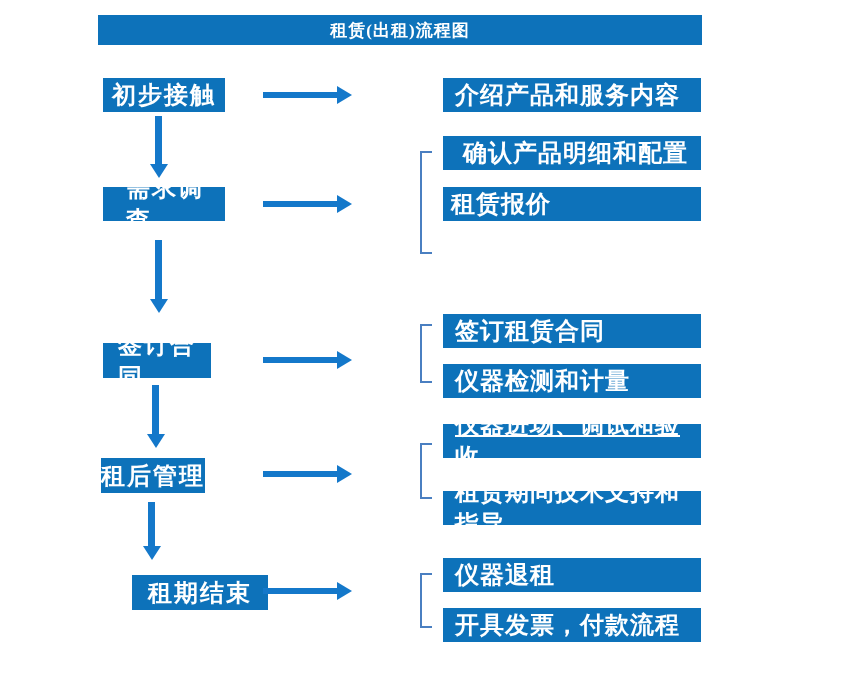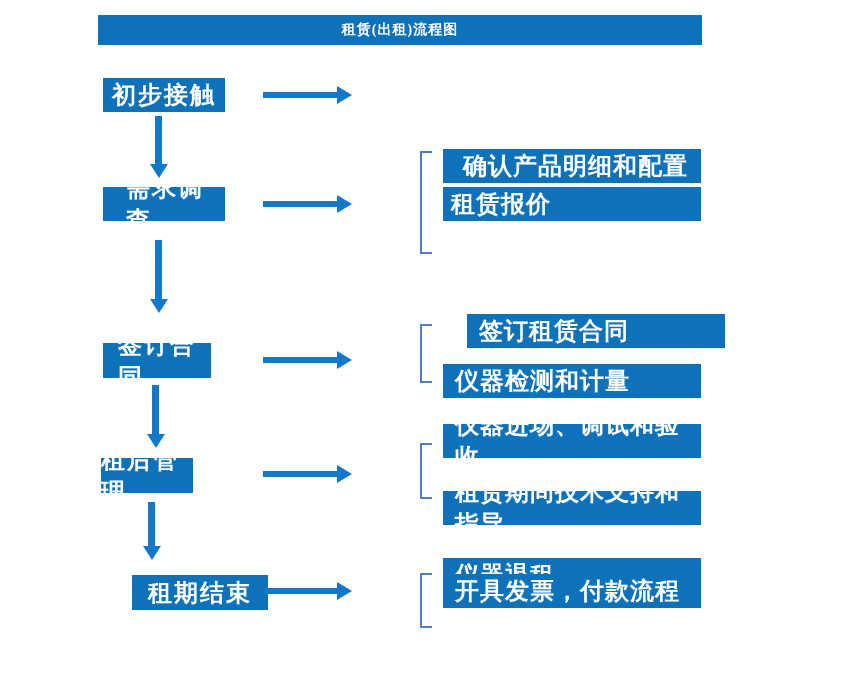--- a/index.html
+++ b/index.html
@@ -12,21 +12,21 @@
   body{font-family:"Liberation Serif","DejaVu Serif",serif;}
   .canvas{
     position:relative;
     width:844px;height:688px;
     background:#ffffff;
     overflow:hidden;
   }
   .title-bar{
     position:absolute;left:98px;top:15px;width:604px;height:30px;
     background:var(--box-blue);color:var(--text-white);
-    font-size:14px;font-weight:bold;letter-spacing:1px;
+    font-size:17px;font-weight:bold;letter-spacing:1px;
     display:flex;align-items:center;justify-content:center;
   }
   .box{
     position:absolute;
     background:var(--box-blue);color:var(--text-white);
     font-size:24px;font-weight:bold;
     display:flex;align-items:center;
     box-sizing:border-box;
   }
   .left-box{
@@ -72,41 +72,42 @@
 </head>
 <body>
 
 <div class="canvas">
 
   <div class="title-bar">租赁(出租)流程图</div>
 
   <div class="box left-box" style="left:103px;top:78px;">初步接触</div>
   <div class="box left-box" style="left:103px;top:187px;padding-left:23px;">需求调查</div>
   <div class="box left-box" style="left:103px;top:343px;width:108px;height:35px;padding-left:15px;">签订合同</div>
-  <div class="box left-box" style="left:101px;top:458px;width:92px;height:35px;">租后管理</div>
+  <div class="box left-box" style="left:101px;top:458px;width:104px;height:35px;">租后管理</div>
   <div class="box left-box" style="left:100px;top:575px;width:136px;height:35px;margin-left:32px;">租期结束</div>
 
   <div class="varrow" style="left:155px;top:116px;height:48px;"></div>
   <div class="varrow" style="left:155px;top:240px;height:59px;"></div>
   <div class="varrow" style="left:152px;top:385px;height:49px;"></div>
   <div class="varrow" style="left:148px;top:502px;height:44px;"></div>
 
   <div class="harrow" style="top:92px;"></div>
   <div class="harrow" style="top:201px;"></div>
   <div class="harrow" style="top:357px;"></div>
   <div class="harrow" style="top:471px;"></div>
   <div class="harrow" style="top:588px;"></div>
 
   <div class="bracket" style="top:151px;height:103px;"></div>
   <div class="bracket" style="top:324px;height:59px;"></div>
   <div class="bracket" style="top:443px;height:56px;"></div>
   <div class="bracket" style="top:573px;height:55px;"></div>
 
-  <div class="box right-box" style="top:149px;padding-left:20px;">确认产品明细和配置</div>
+  <div class="box right-box" style="top:78px;">介绍产品和服务内容</div>
+  <div class="box right-box" style="top:136px;padding-left:20px;">确认产品明细和配置</div>
   <div class="box right-box" style="top:187px;padding-left:8px;">租赁报价</div>
-  <div class="box right-box" style="top:314px;margin-left:24px;">签订租赁合同</div>
+  <div class="box right-box" style="top:314px;">签订租赁合同</div>
   <div class="box right-box" style="top:364px;">仪器检测和计量</div>
-  <div class="box right-box" style="top:424px;">仪器进场、调试和验收</div>
+  <div class="box right-box" style="top:424px;text-decoration:underline;">仪器进场、调试和验收</div>
   <div class="box right-box" style="top:491px;">租赁期间技术支持和指导</div>
   <div class="box right-box" style="top:558px;">仪器退租</div>
-  <div class="box right-box" style="top:574px;font-family:Liberation Serif, serif;">开具发票，付款流程</div>
+  <div class="box right-box" style="top:608px;font-family:Liberation Serif, serif;">开具发票，付款流程</div>
 
 </div>
 
 </body></html>

